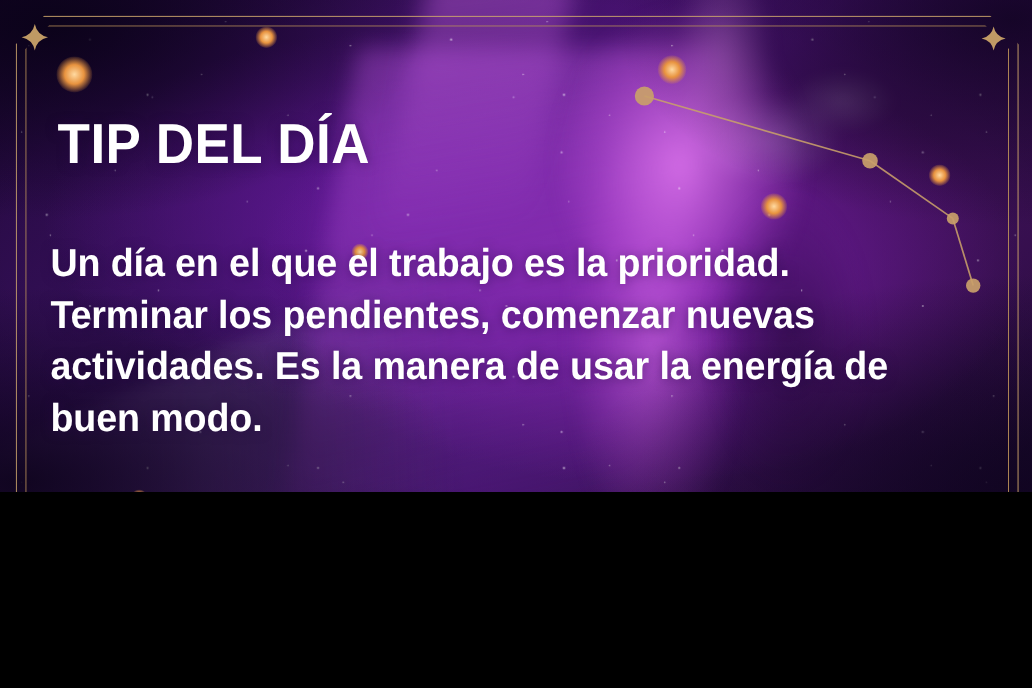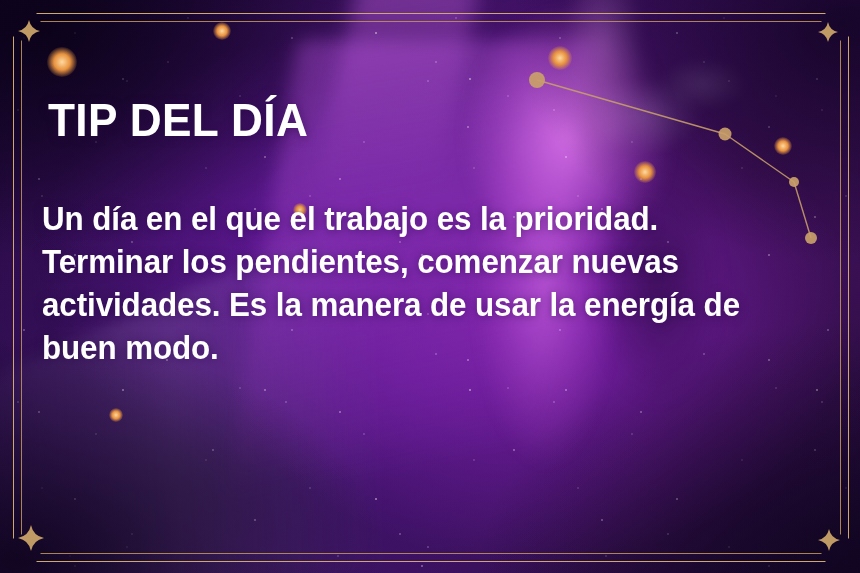--- a/index.html
+++ b/index.html
@@ -3,21 +3,21 @@
 <meta charset="utf-8">
 <style>
   html, body {
     margin: 0;
     padding: 0;
     background: #000;
   }
   #card {
     position: relative;
     width: 860px;
-    height: 573px;
+    height: 410px;
     overflow: hidden;
     font-family: "Liberation Sans", sans-serif;
     background: #2a0d46;
   }
 
   
   .layer { position: absolute; inset: 0; }
 
   #bg-base {
     background:

